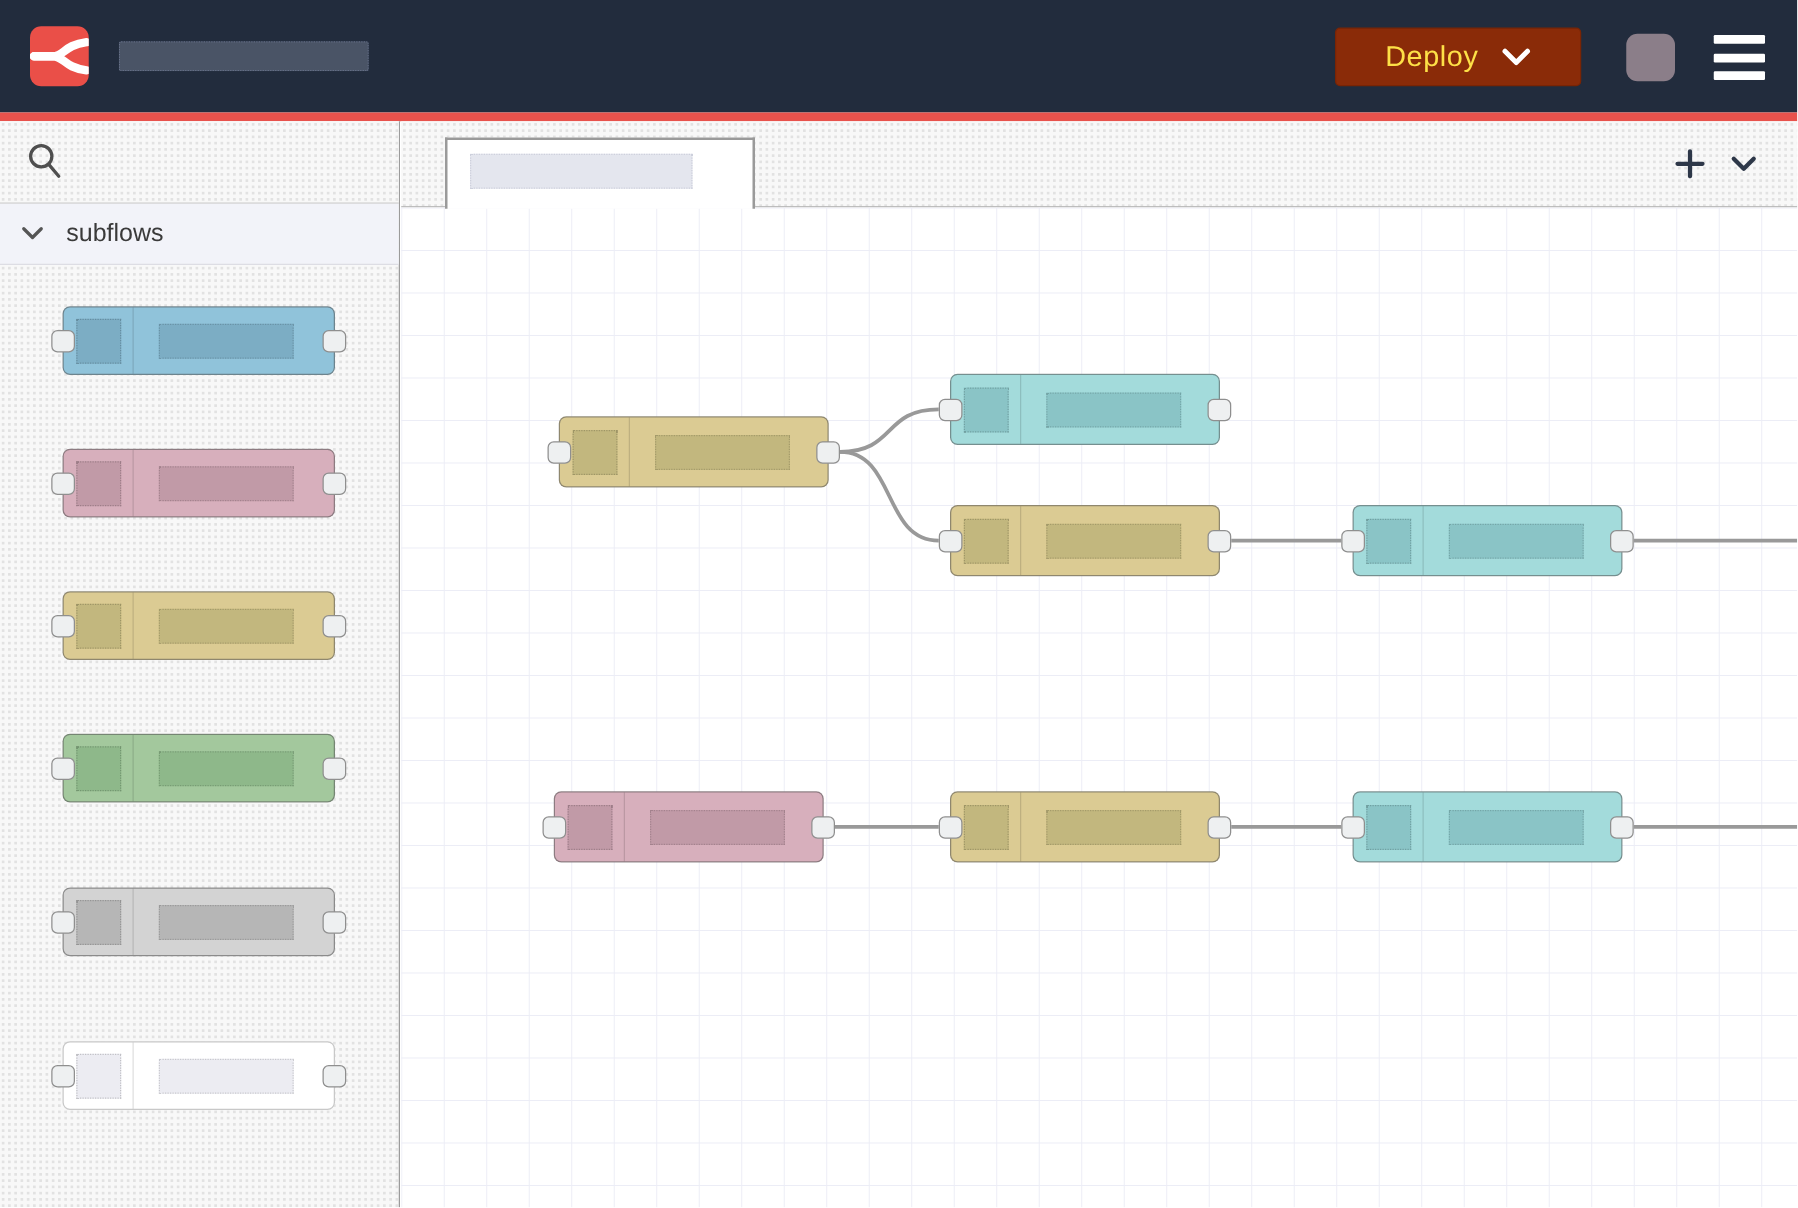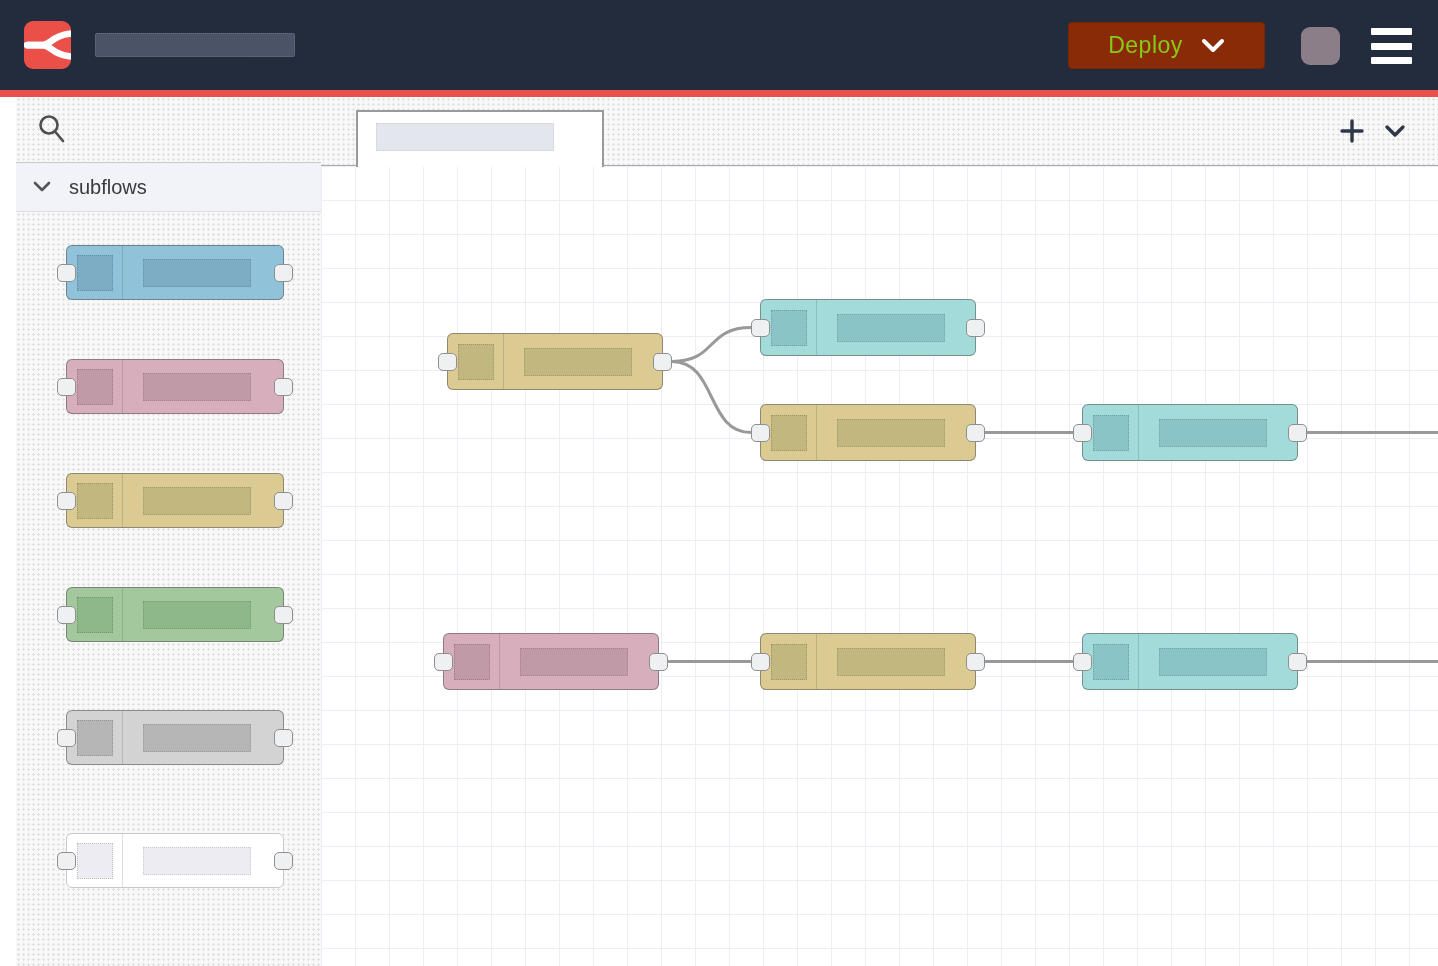--- a/index.html
+++ b/index.html
@@ -5,28 +5,28 @@
   html,body{margin:0;padding:0;background:#ffffff;font-family:"Liberation Sans",sans-serif;}
   #app{position:relative;width:1438px;height:966px;overflow:hidden;background:#fff;}
 
   
   #header{position:absolute;left:0;top:0;width:1438px;height:90px;background:#222c3d;}
   #accent-stripe{position:absolute;left:0;top:90px;width:1438px;height:7px;background:#e8524c;}
   #logo{position:absolute;left:24px;top:21px;width:47px;height:48px;border-radius:9px;background:#ea4f48;}
   #logo svg{position:absolute;left:0;top:0;}
   #title-redacted{position:absolute;left:95px;top:33px;width:200px;height:24px;background:#4a5466;border:1px dotted #67718a;border-radius:2px;box-sizing:border-box;}
   #deploy-btn{position:absolute;left:1068px;top:22px;width:197px;height:47px;background:#8a2b08;border:1px solid #7a2404;border-radius:4px;box-sizing:border-box;display:flex;align-items:center;justify-content:center;gap:18px;cursor:pointer;}
-  #deploy-btn .deploy-label{color:#84cc16;font-size:23px;font-weight:500;letter-spacing:.5px;}
+  #deploy-btn .deploy-label{color:#fde047;font-size:23px;font-weight:500;letter-spacing:.5px;}
   #avatar{position:absolute;left:1301px;top:27px;width:39px;height:38px;border-radius:9px;background:#8b7e89;}
   #menu-icon{position:absolute;left:1371px;top:28px;width:41px;height:36px;display:flex;flex-direction:column;justify-content:space-between;cursor:pointer;}
   #menu-icon .bar{height:7px;background:#ffffff;border-radius:1px;}
 
   
   .dotted{background-color:#f8f8f8;background-image:radial-gradient(#e2e2e2 1px,transparent 1.3px);background-size:5px 5px;}
-  #sidebar{position:absolute;left:16px;top:97px;width:320px;height:869px;border-right:1px solid #9b9b9b;box-sizing:border-box;}
+  #sidebar{position:absolute;left:0;top:97px;width:320px;height:869px;border-right:1px solid #9b9b9b;box-sizing:border-box;}
   #search-row{position:absolute;left:0;top:0;width:100%;height:66px;border-bottom:1px solid #c9c9c9;box-sizing:border-box;}
   #search-row svg{position:absolute;left:21px;top:17px;cursor:pointer;}
   #palette-section-header{position:absolute;left:0;top:66px;width:100%;height:49px;background:#f2f3f9;border-bottom:1px solid #dddde4;box-sizing:border-box;display:flex;align-items:center;cursor:pointer;}
   #palette-section-header .chev{margin-left:17px;}
   #palette-section-header .section-label{margin-left:18px;font-size:20px;font-weight:500;color:#3a3a3a;}
   #palette-list{position:absolute;left:0;top:115px;width:100%;height:754px;}
 
   
   .node{position:absolute;border:1px solid rgba(80,80,80,.55);border-radius:6px;box-sizing:border-box;cursor:pointer;}
   .node .icon-region{position:absolute;left:0;top:0;bottom:0;width:55px;border-right:1px solid rgba(0,0,0,.13);}

